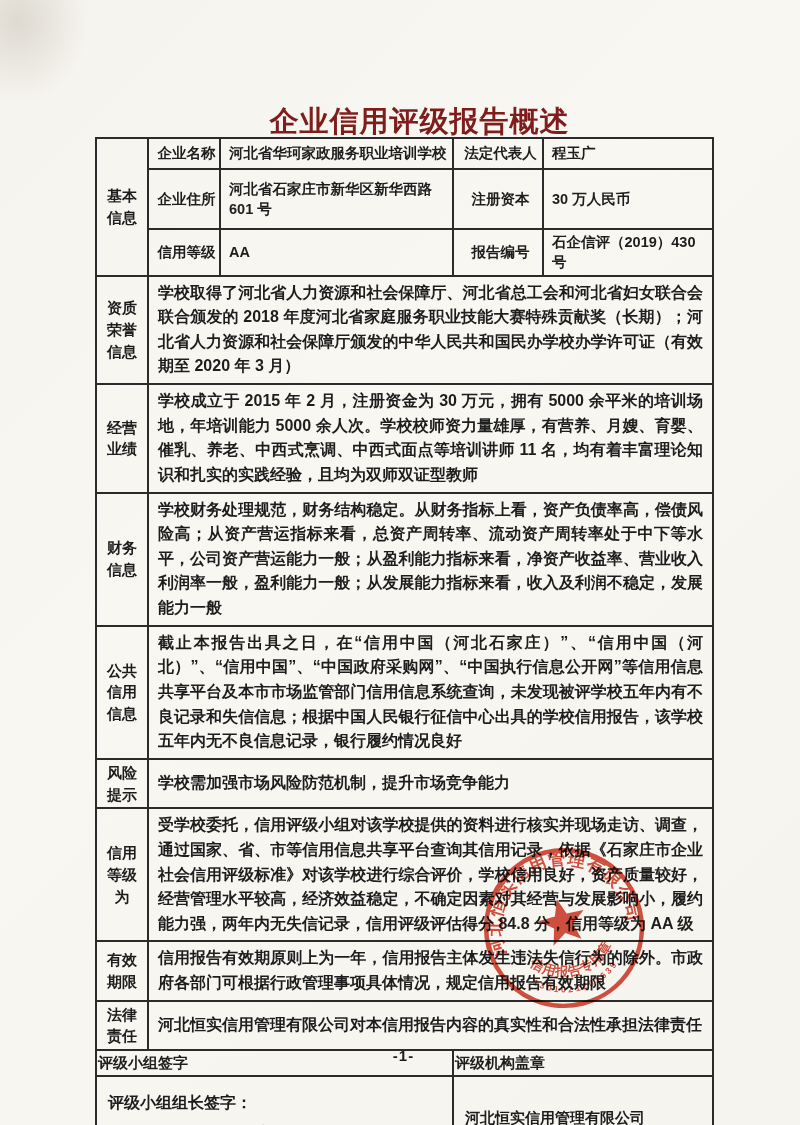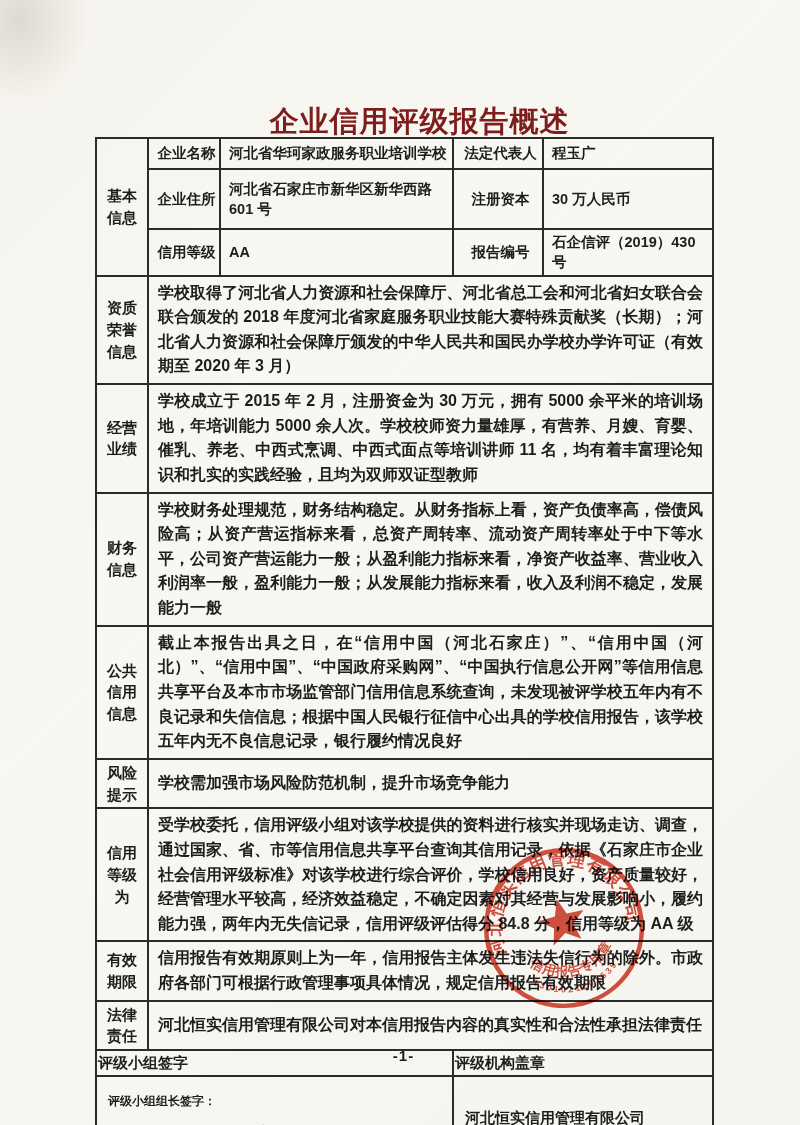--- a/index.html
+++ b/index.html
@@ -14,21 +14,21 @@
     text-align:center;font-size:29px;font-weight:bold;letter-spacing:1px;color:#7f1d1d;}
   table.report{position:absolute;top:137px;left:95px;width:617px;
     border-collapse:collapse;table-layout:fixed;}
   td{border:2px solid #2b2b2b;vertical-align:middle;overflow:hidden;}
   .seclbl{text-align:center;font-weight:700;font-size:15px;line-height:1.45;padding:2px 3px;margin-left:20px;}
   .flabel{text-align:center;font-weight:700;font-size:14.5px;padding:2px 2px 2px 7px;}
   .val{font-size:14.5px;font-weight:600;padding:2px 4px 2px 8px;line-height:1.4;}
   .content{font-size:16px;font-weight:600;line-height:1.54;padding:4px 9px;text-align:justify;}
   .fhdr{font-weight:700;font-size:15px;padding:1px;}
   .bigcell{position:relative;padding:0;}
-  .sign-label{position:absolute;top:16px;left:11px;font-weight:700;font-size:12px;}
+  .sign-label{position:absolute;top:16px;left:11px;font-weight:700;font-size:16px;}
   .sig-svg{position:absolute;top:40px;left:62px;}
   .cell-date{position:absolute;bottom:7px;right:14px;font-weight:400;font-size:15px;letter-spacing:0.5px;}
   .company-line{position:absolute;top:32px;left:11px;font-weight:700;font-size:15px;}
   .stamp{position:absolute;left:477px;top:841px;width:174px;height:174px;
     mix-blend-mode:multiply;opacity:0.88;transform:rotate(-14deg);}
   .stamp text{fill:#cf3a28;font-family:"Liberation Sans",sans-serif;font-weight:bold;}
   .st-company{font-size:17px;letter-spacing:1px;}
   .st-type{font-size:13px;letter-spacing:0.5px;}
   .st-num{font-size:8.5px;letter-spacing:2.6px;}
   .page-number{position:absolute;top:1047px;left:95px;width:617px;text-align:center;

